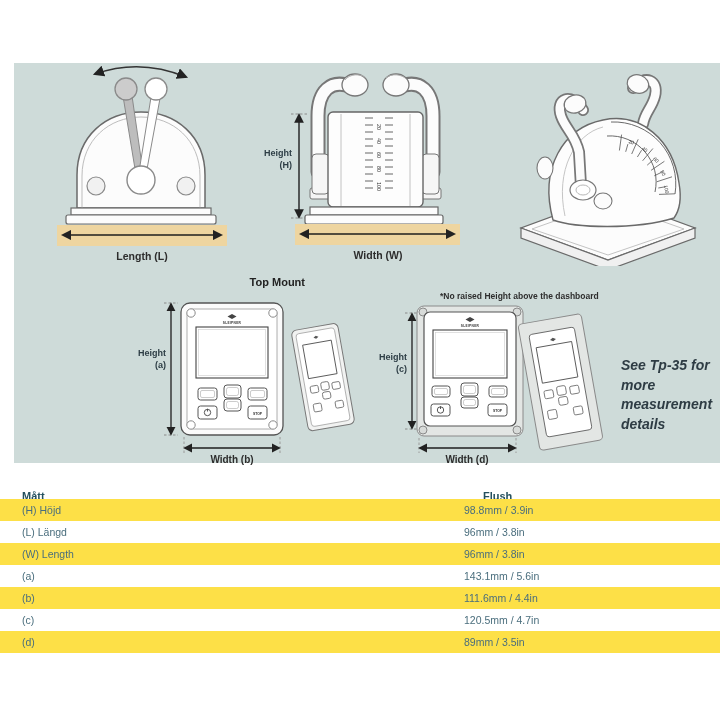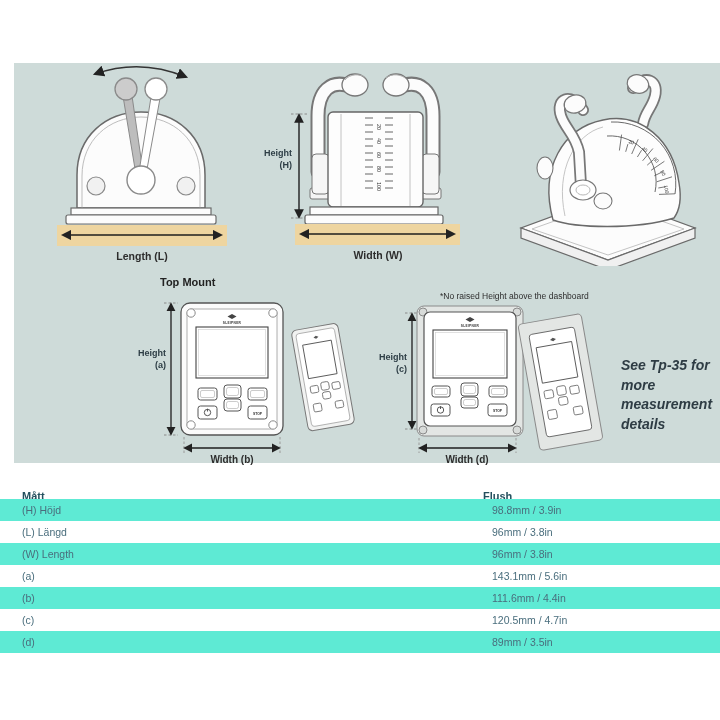--- a/index.html
+++ b/index.html
@@ -8,30 +8,30 @@
   .teal-band{position:absolute;left:14px;top:63px;width:706px;height:400px;background:#cedbd9;}
   .abs{position:absolute;}
   svg text{font-family:"Liberation Sans",sans-serif;}
   .dim-label{font-size:10.5px;font-weight:700;fill:#2d2d2d;}
   .hlabel{font-size:9px;font-weight:700;fill:#2e3e46;}
   .brand-text{font-size:3.2px;font-weight:700;fill:#333;letter-spacing:.3px;}
   .stop-text{font-size:3.4px;font-weight:700;fill:#333;}
   .scale-num{font-size:5.5px;fill:#333;}
   .scale-num-iso{font-size:5px;fill:#333;}
   .section-title{position:absolute;font-size:11px;font-weight:700;color:#222;}
-  .section-sub{position:absolute;font-size:8.5px;font-weight:400;color:#2e2e2e;}
+  .section-sub{position:absolute;font-size:8.5px;font-weight:700;color:#2e2e2e;}
   .note{position:absolute;font-size:14px;font-style:italic;font-weight:700;color:#2e3c44;line-height:1.4;margin-left:23px;}
   
   .mtable{position:absolute;left:0;top:478px;width:720px;}
   .thead{position:relative;height:21px;line-height:21px;}
   .thead span{position:absolute;font-size:11px;font-weight:700;color:#24505e;margin-top:8px;}
   .th-label{left:22px;} .th-value{left:483px;}
   .trow{position:relative;height:22px;line-height:22px;font-size:10.5px;color:#4a6e7d;}
-  .trow.stripe{background:#5eead4;}
-  .tc-label{position:absolute;left:22px;} .tc-value{position:absolute;left:492px;}
+  .trow.stripe{background:#fde047;}
+  .tc-label{position:absolute;left:22px;} .tc-value{position:absolute;left:464px;}
 </style>
 </head>
 <body>
 
 <div class="canvas">
 
   <svg width="0" height="0" style="position:absolute" aria-hidden="true">
     <defs>
       <marker id="ah" viewBox="0 0 10 10" refX="8" refY="5" markerWidth="7" markerHeight="7" orient="auto-start-reverse">
         <path d="M0,0 L10,5 L0,10 Z" fill="#222"></path>
@@ -162,21 +162,21 @@
     <path d="M88,62 C76,44 60,50 66,68 C71,82 80,86 84,104 L86,138" fill="none" stroke="#777" stroke-width="12" stroke-linecap="round"></path>
     <path d="M88,62 C76,44 60,50 66,68 C71,82 80,86 84,104 L86,138" fill="none" stroke="#fcfcfc" stroke-width="8.5" stroke-linecap="round"></path>
     <ellipse cx="80" cy="56" rx="11" ry="9" transform="rotate(-15 80 56)" fill="#fcfcfc" stroke="#777" stroke-width="1.2"></ellipse>
     <ellipse cx="88" cy="142" rx="13" ry="10" fill="#ffffff" stroke="#777" stroke-width="1.2"></ellipse>
     <ellipse cx="88" cy="142" rx="7" ry="5" fill="none" stroke="#b0b0b0" stroke-width="0.9"></ellipse>
 
     <ellipse cx="50" cy="120" rx="8" ry="11" fill="#fcfcfc" stroke="#777" stroke-width="1.1"></ellipse>
     <ellipse cx="108" cy="153" rx="9" ry="8" fill="#fcfcfc" stroke="#777" stroke-width="1.1"></ellipse>
   </svg>
 
-  <div class="section-title" style="left:160px;top:276px;width:145px;text-align:left">Top Mount</div>
+  <div class="section-title" style="left:160px;top:276px;width:145px;text-align:right">Top Mount</div>
 
   <svg class="abs" style="left:130px;top:296px" width="165" height="172" viewBox="0 0 165 172">
     <line x1="34" y1="7" x2="48" y2="7" stroke="#8a8a8a" stroke-width="1" stroke-dasharray="2.5 2"></line>
     <line x1="34" y1="139" x2="48" y2="139" stroke="#8a8a8a" stroke-width="1" stroke-dasharray="2.5 2"></line>
     <line x1="41" y1="8" x2="41" y2="138" stroke="#1e1e1e" stroke-width="1.3" marker-start="url(#ah)" marker-end="url(#ah)"></line>
     <text x="36" y="60" text-anchor="end" class="hlabel">Height</text>
     <text x="36" y="72" text-anchor="end" class="hlabel">(a)</text>
     <rect x="51" y="7" width="102" height="132" rx="9" fill="#fbfbfb" stroke="#555" stroke-width="1.3"></rect>
     <rect x="57" y="13" width="90" height="120" rx="6" fill="#ffffff" stroke="#9a9a9a" stroke-width="0.8"></rect>
     <circle cx="61" cy="17" r="4.2" fill="#ffffff" stroke="#8a8a8a"></circle>

